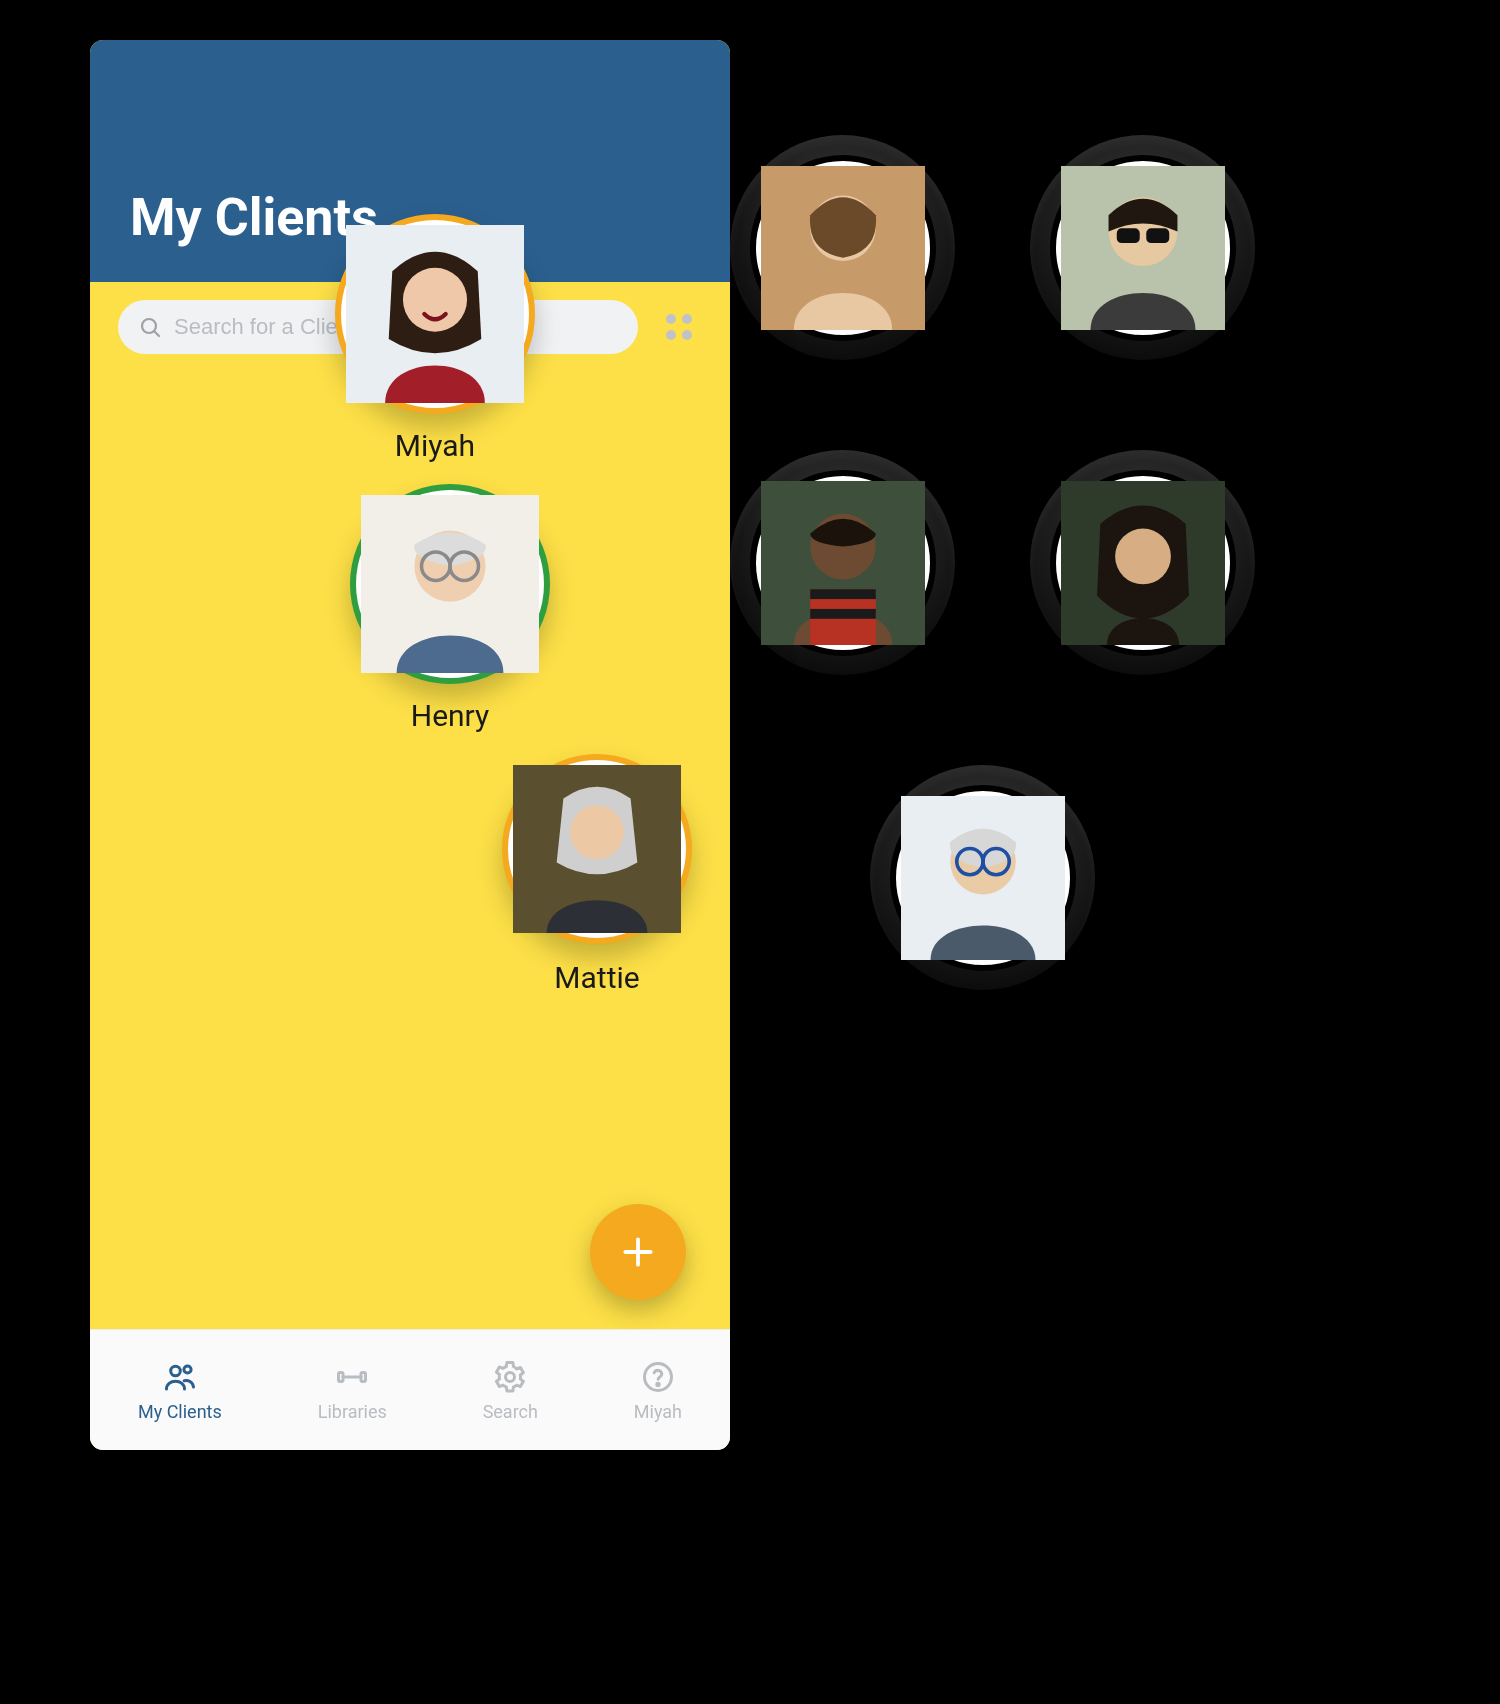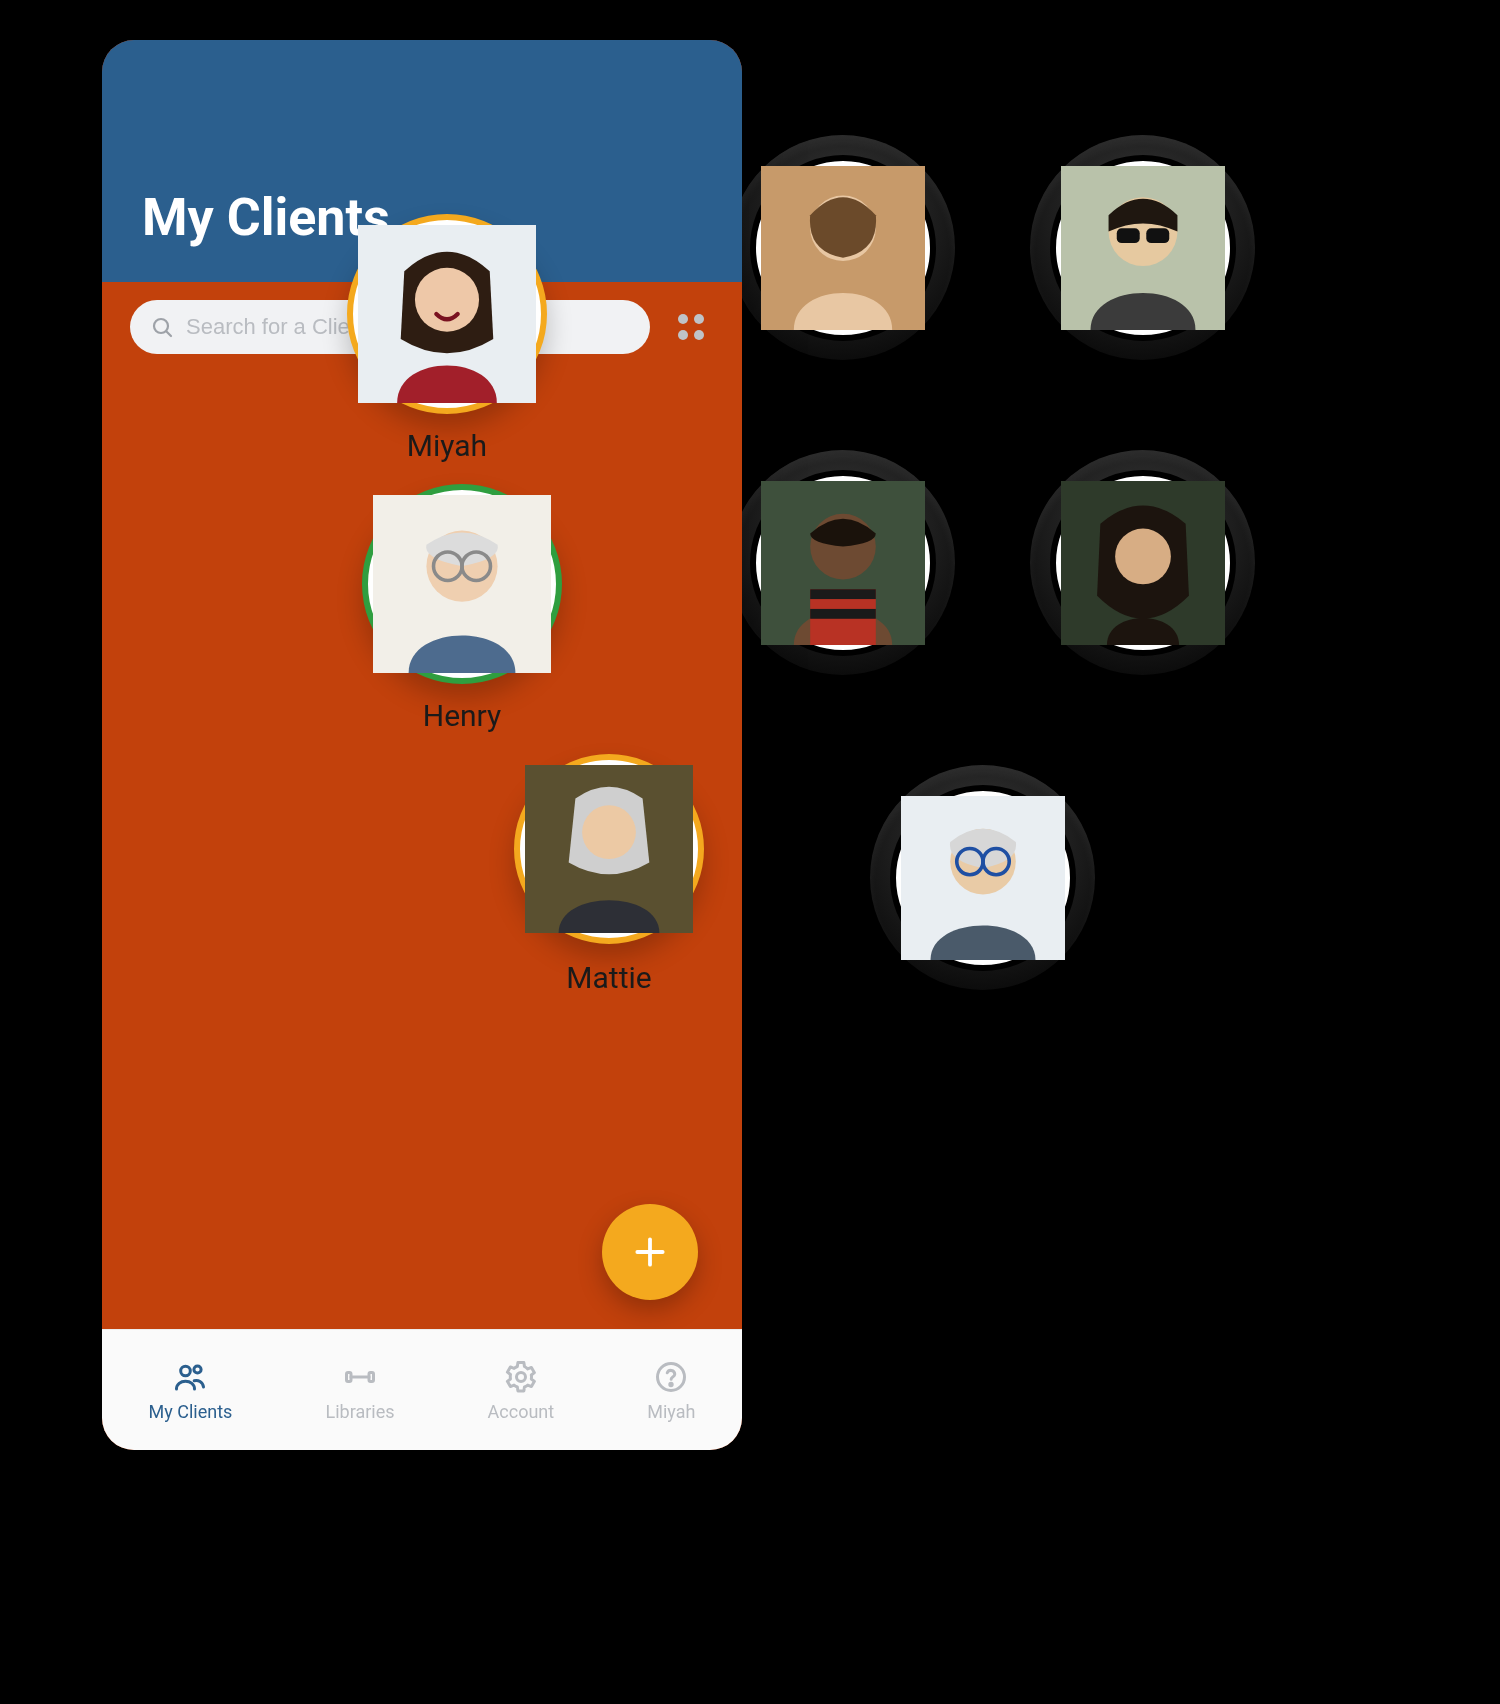--- a/index.html
+++ b/index.html
@@ -1,22 +1,21 @@
 <!DOCTYPE html>
 <html><head>
 <meta charset="utf-8">
 <style>
   html,body{margin:0;padding:0;width:1500px;height:1704px;background:#000;font-family:-apple-system,BlinkMacSystemFont,"Segoe UI",Roboto,Helvetica,Arial,sans-serif;}
   .stage{position:relative;width:1500px;height:1704px;}
   
   .phone{
     position:absolute;left:90px;top:40px;width:640px;height:1410px;
-    background:#c2410c;border-radius:32px;overflow:hidden;
+    background:#fde047;border-radius:13px;overflow:hidden;
     box-shadow:0 30px 60px rgba(0,0,0,.35);
-    margin-left:12px;
   }
   .phone-header{
     height:242px;background:#2b5f8e;display:flex;align-items:flex-end;
     padding:0 40px 34px 40px;box-sizing:border-box;
   }
   .page-title{color:#fff;font-size:52px;font-weight:700;}
   .search-row{
     display:flex;align-items:center;gap:18px;
     padding:18px 28px 0 28px;
   }
@@ -270,21 +269,21 @@
         </span>
         <span>Libraries</span>
       </div>
       <div class="tab">
         <span>
           <svg class="ticon" viewBox="0 0 24 24" fill="none" stroke="currentColor" stroke-width="2" stroke-linecap="round" stroke-linejoin="round">
             <circle cx="12" cy="12" r="3"></circle>
             <path d="M19 12a7 7 0 0 0-.12-1.3l2.06-1.6-2-3.46-2.44.98A7 7 0 0 0 14.3 5l-.37-2.6h-4L9.56 5a7 7 0 0 0-2.2 1.28L4.92 5.3l-2 3.46 2.06 1.6A7 7 0 0 0 4.86 12c0 .44.04.87.12 1.3L2.92 14.9l2 3.46 2.44-.98c.66.54 1.4.98 2.2 1.28l.37 2.6h4l.37-2.6c.8-.3 1.54-.74 2.2-1.28l2.44.98 2-3.46-2.06-1.6c.08-.43.12-.86.12-1.3Z"></path>
           </svg>
         </span>
-        <span>Account</span>
+        <span>Search</span>
       </div>
       <div class="tab">
         <span>
           <svg class="ticon" viewBox="0 0 24 24" fill="none" stroke="currentColor" stroke-width="2" stroke-linecap="round" stroke-linejoin="round">
             <circle cx="12" cy="12" r="9"></circle>
               <path d="M9.5 9.2a2.6 2.6 0 0 1 5 .9c0 1.6-2.4 2-2.4 3.4"></path>
               <circle cx="12" cy="17" r="0.8" fill="currentColor"></circle>
           </svg>
         </span>
         <span>Miyah</span>

